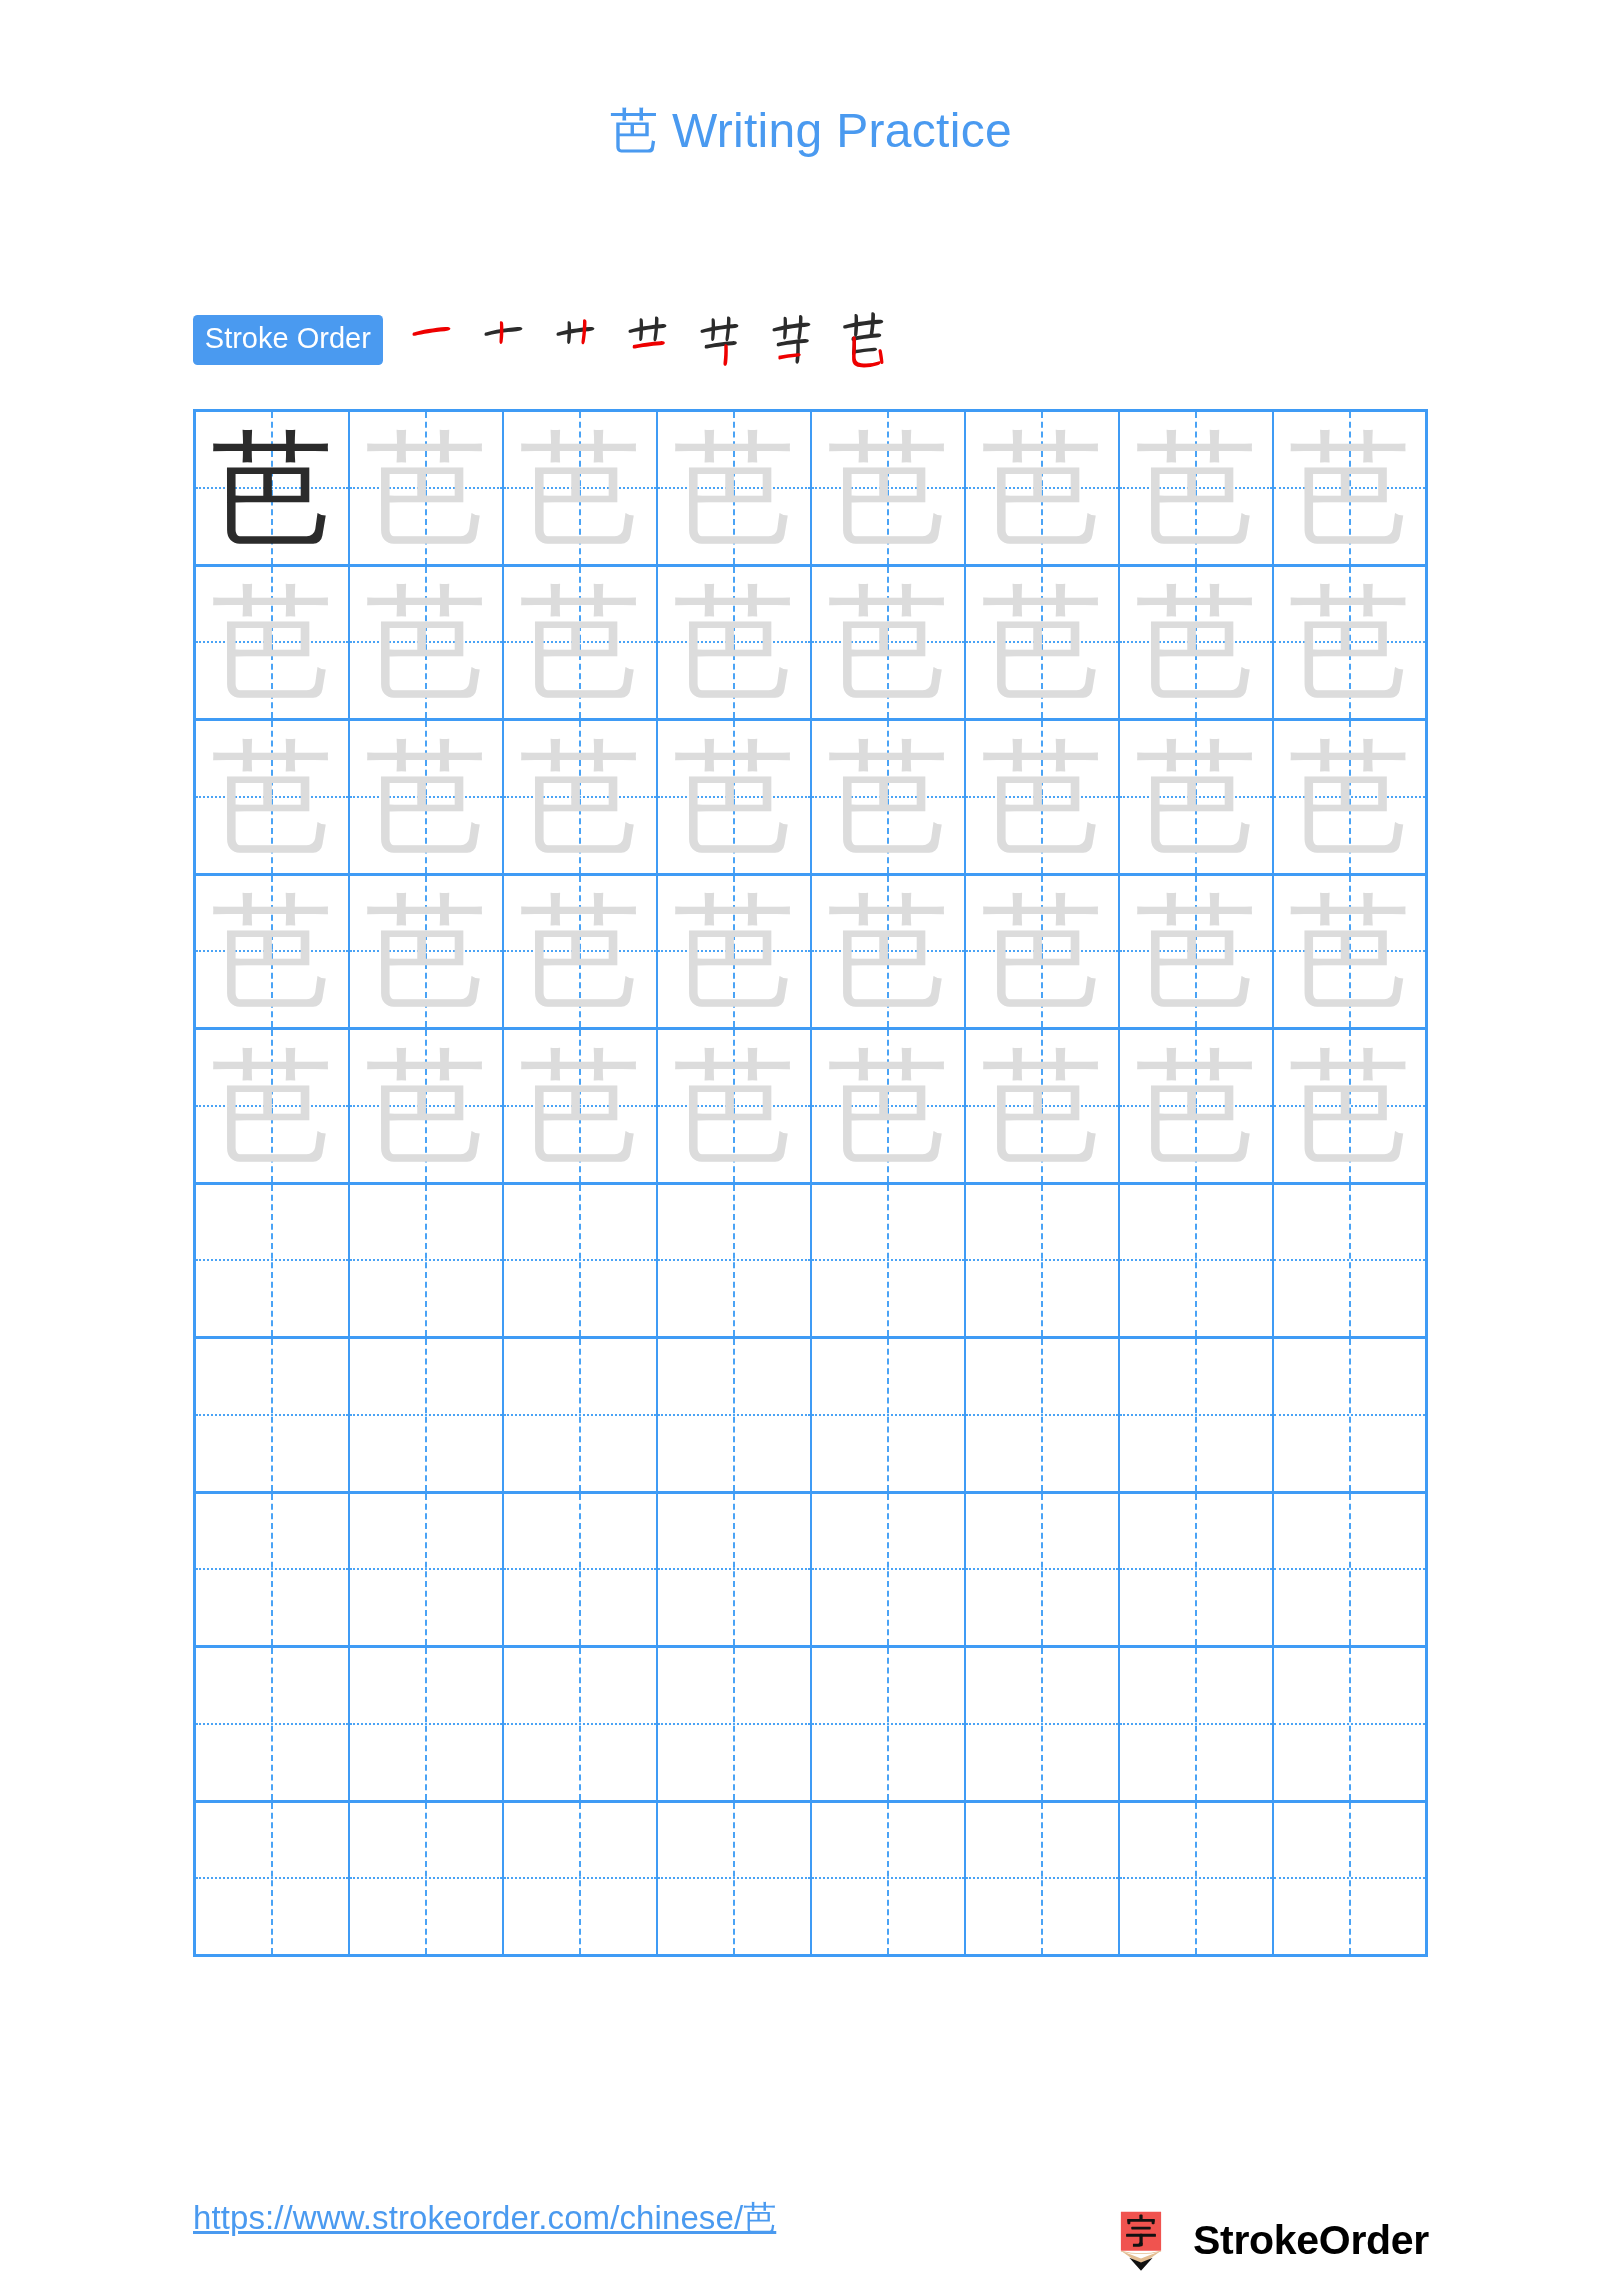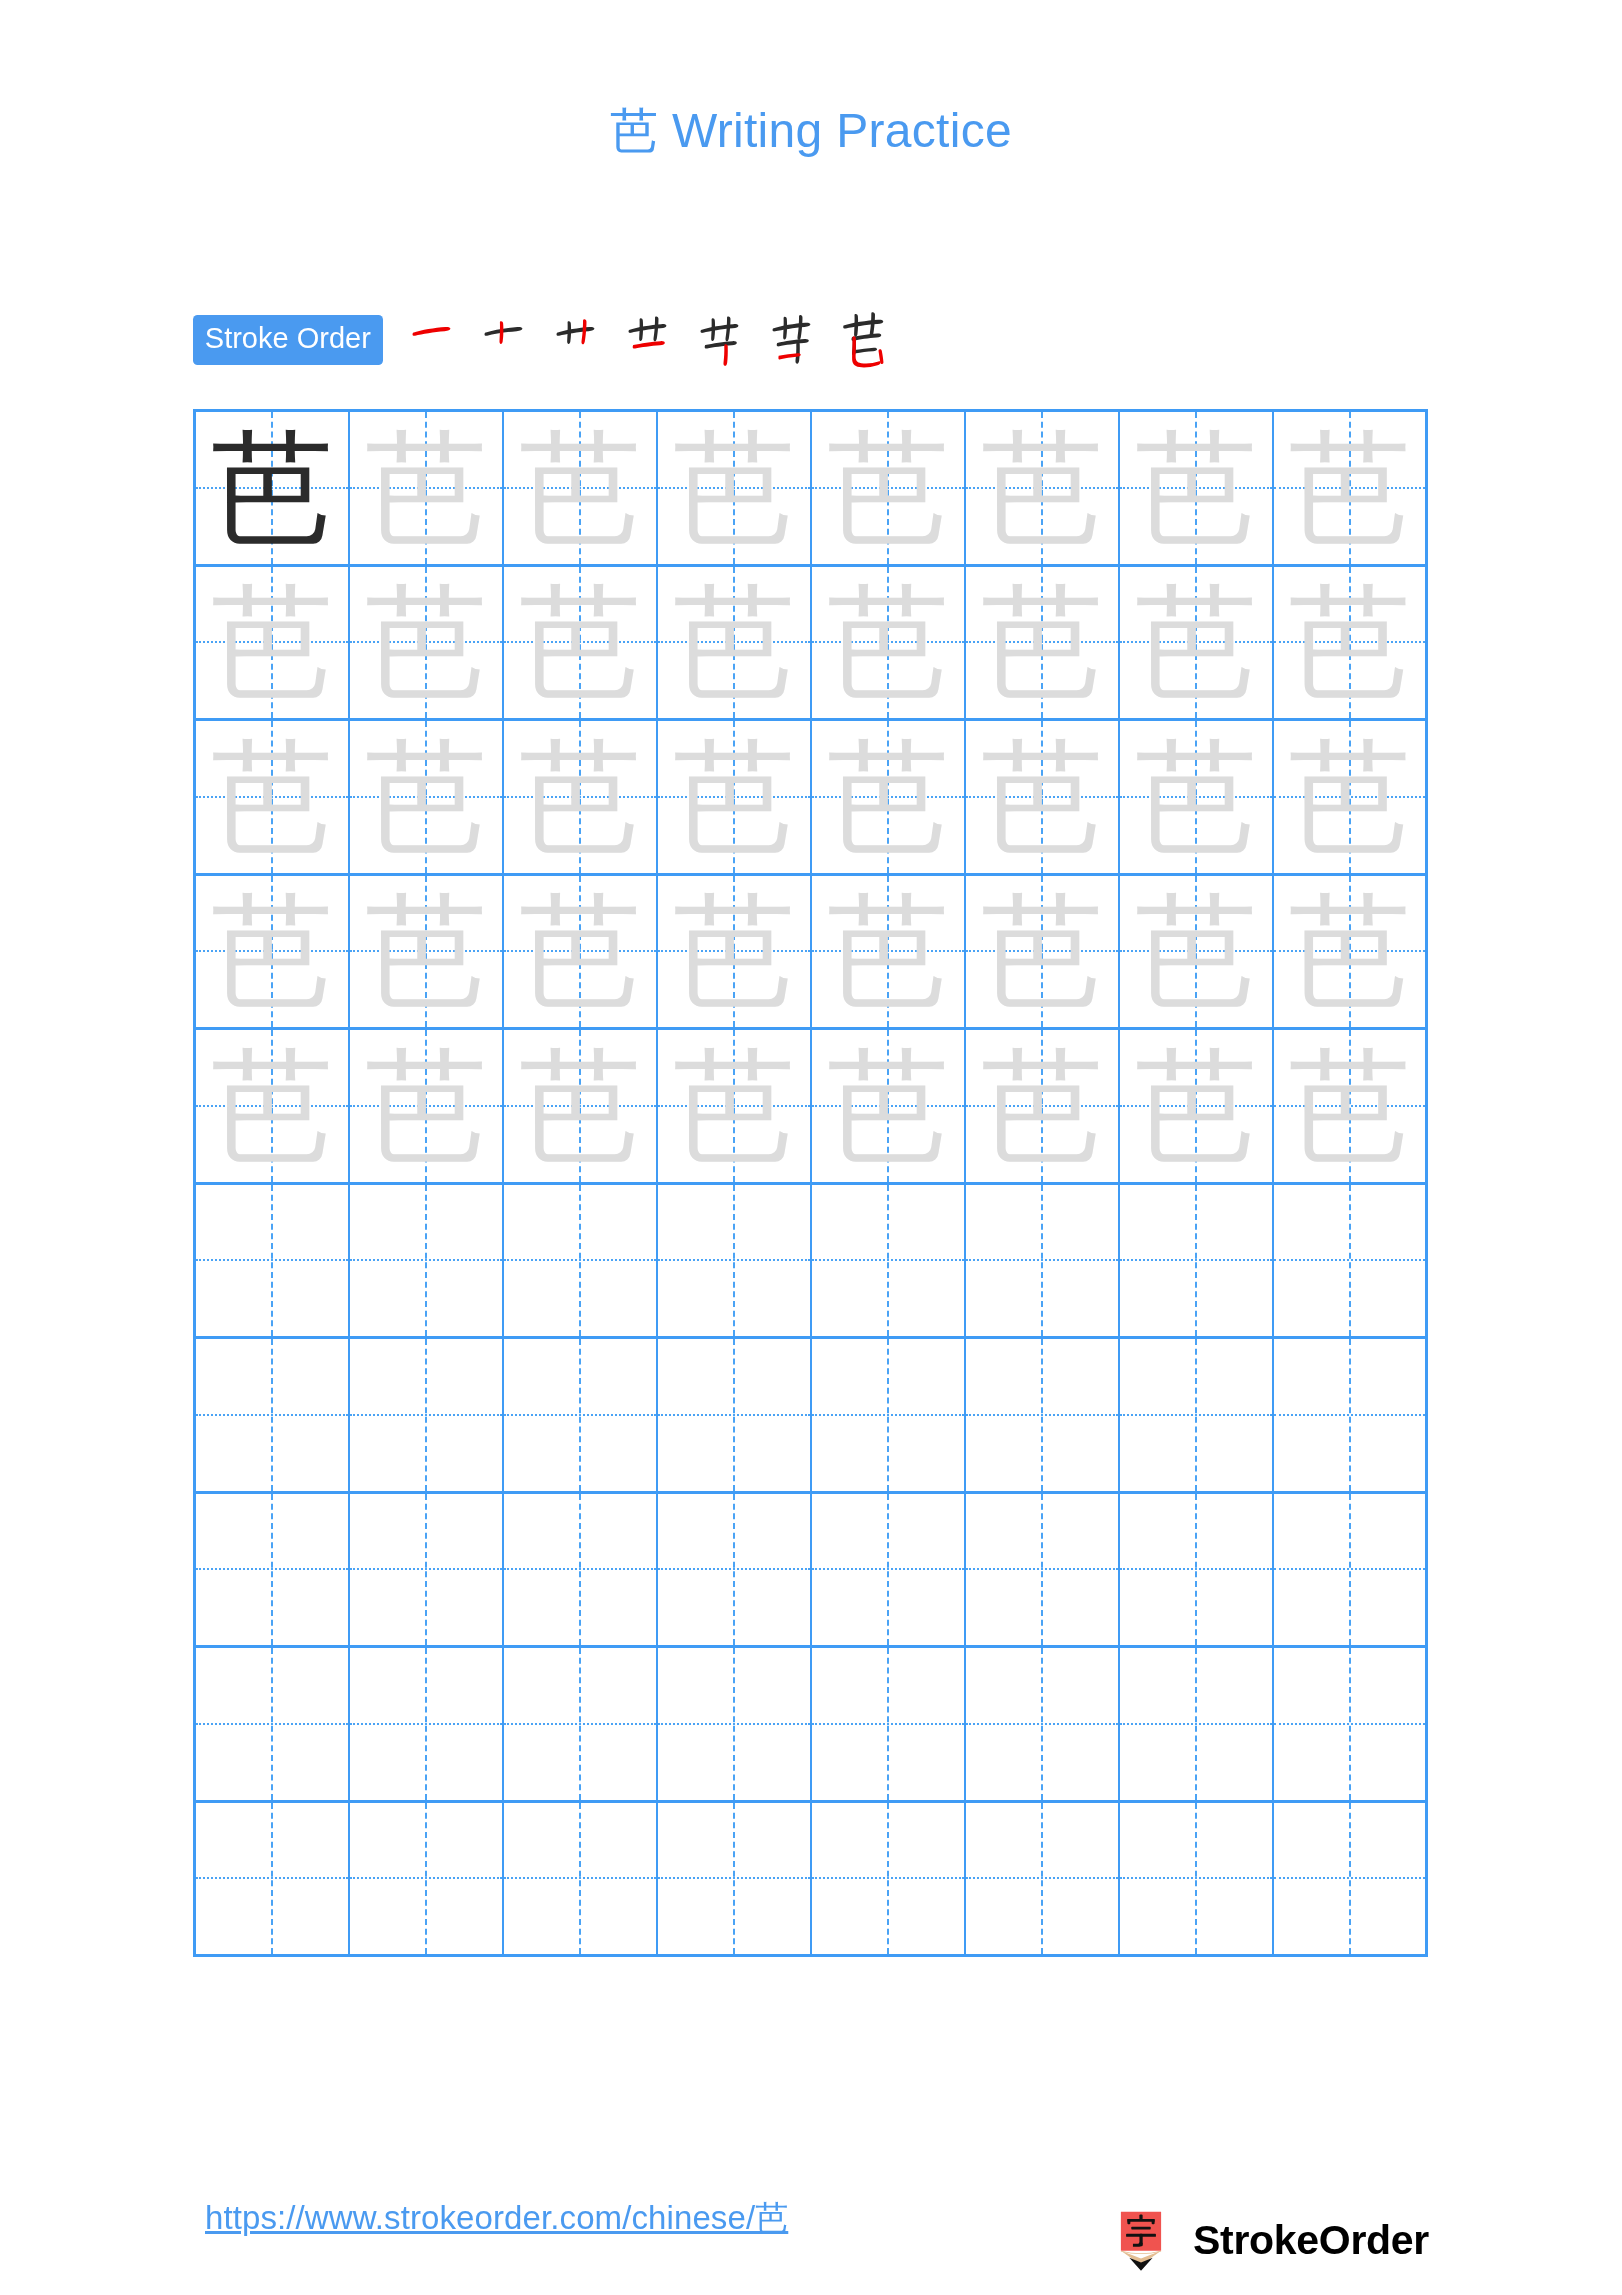--- a/index.html
+++ b/index.html
@@ -147,21 +147,20 @@
     display: flex;
     align-items: center;
     justify-content: space-between;
   }
 
   .footer-url {
     font-size: 33px;
     color: #4a9af0;
     white-space: nowrap;
     letter-spacing: 0.1px;
-    margin-left: 12px;
   }
 
   .brand {
     display: flex;
     align-items: center;
     gap: 28px;
     margin-top: 44px;
   }
 
   .brand-mark {

